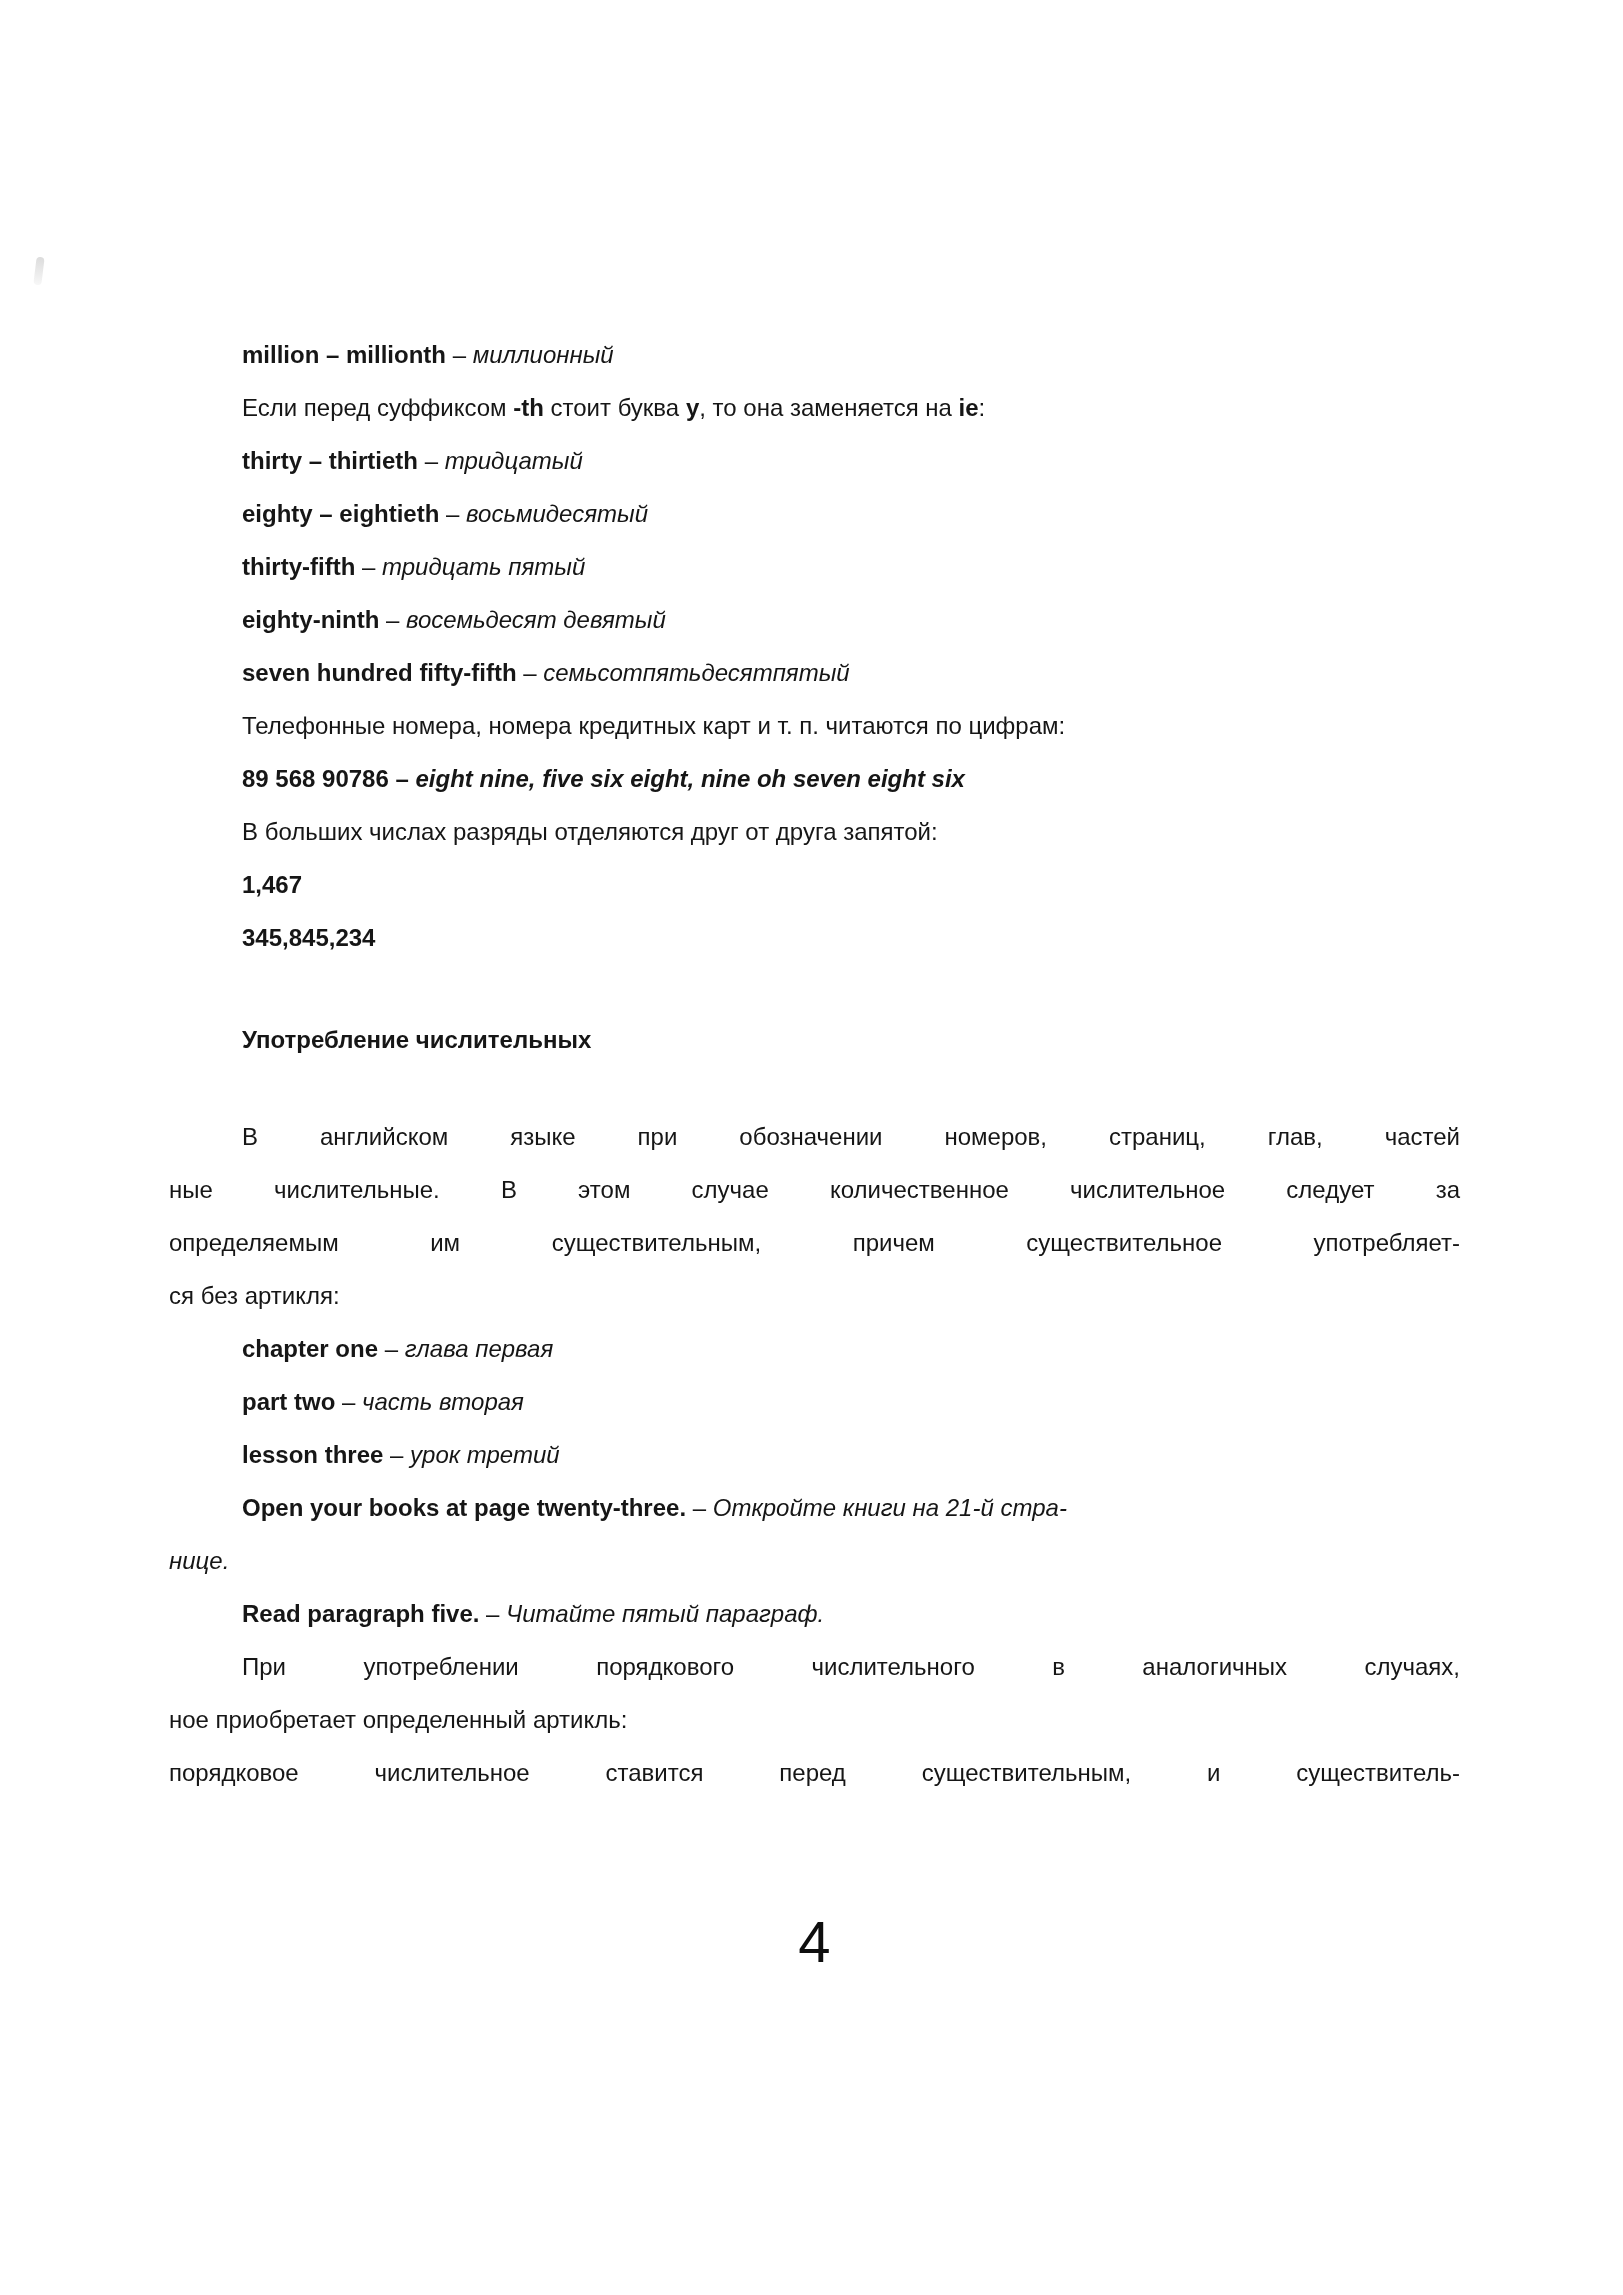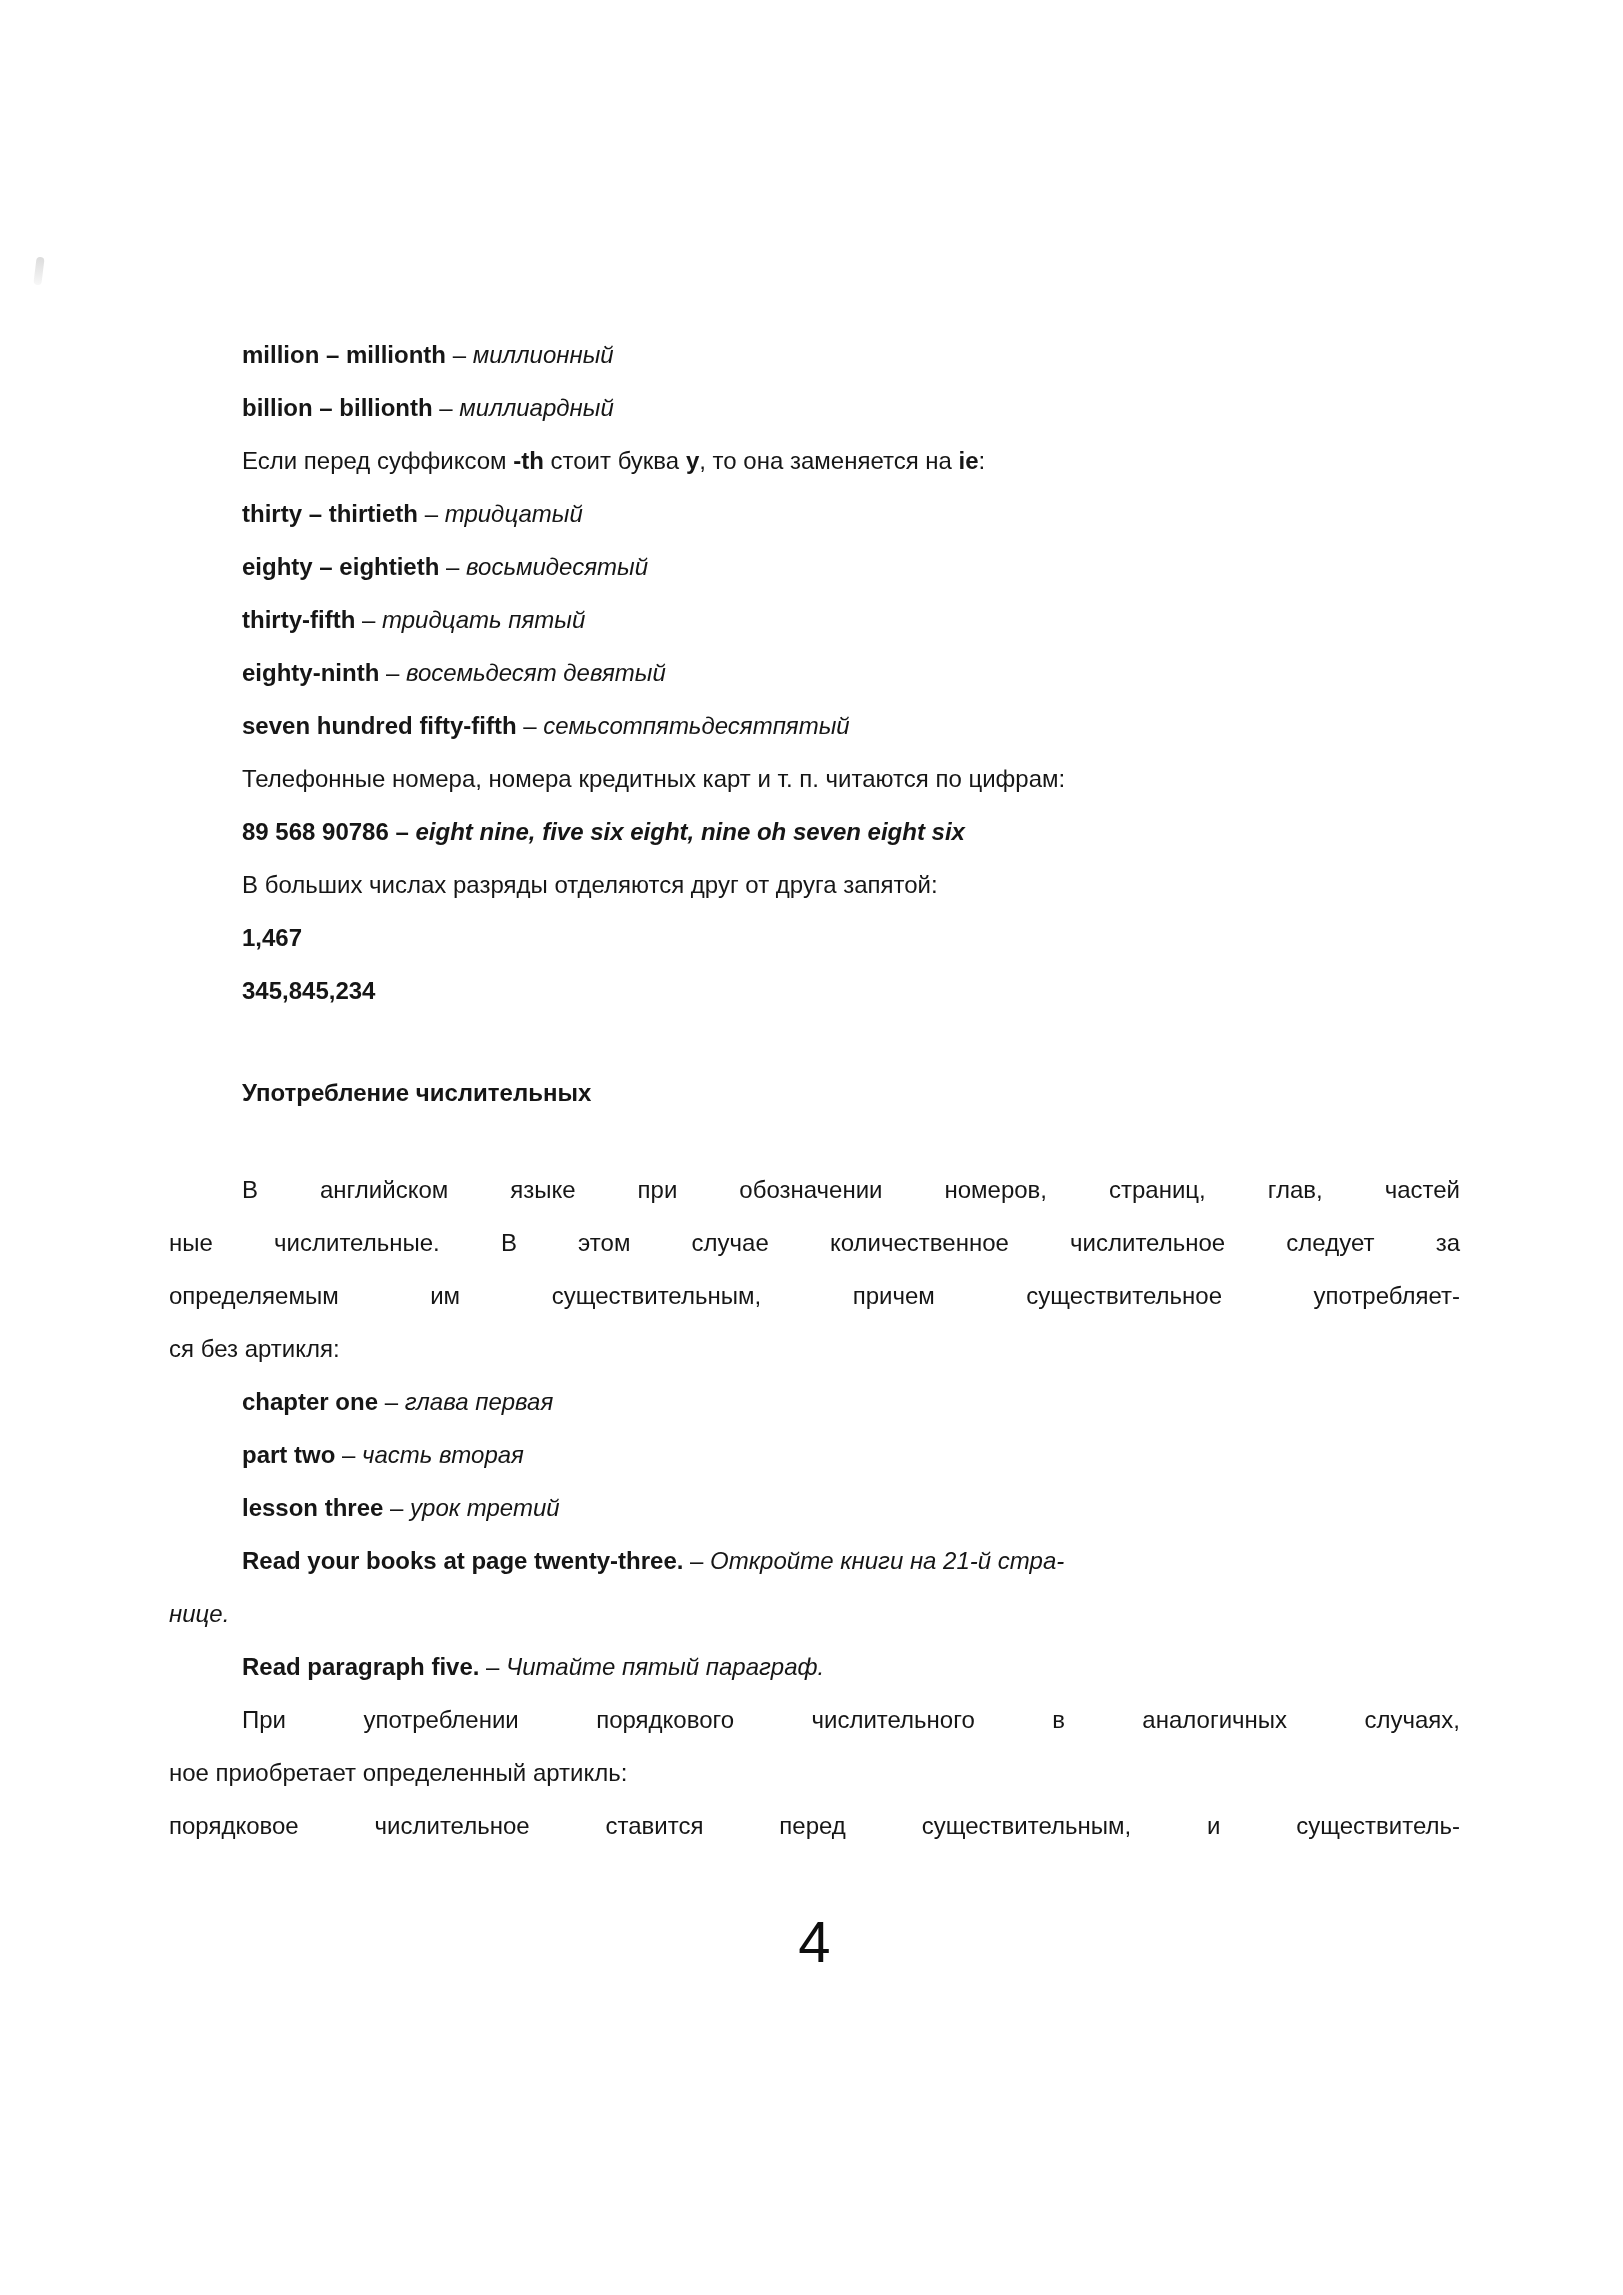--- a/index.html
+++ b/index.html
@@ -56,41 +56,40 @@
     transform: rotate(7deg);
   }
 </style>
 </head>
 <body>
 
 <div class="smudge"></div>
 
 <main class="text-column">
     <div class="line indent"><span class="b">million – millionth</span><span class=""> – </span><span class=" i">миллионный</span></div>
-    <div class="line indent"><span class="b">billion – billionth</span><span class=""> – </span><span class=" i">миллиардный</span></div>
     <div class="line indent"><span class="">Если перед суффиксом </span><span class="b">-th</span><span class=""> стоит буква </span><span class="b">y</span><span class="">, то она заменяется на </span><span class="b">ie</span><span class="">:</span></div>
     <div class="line indent"><span class="b">thirty – thirtieth</span><span class=""> – </span><span class=" i">тридцатый</span></div>
     <div class="line indent"><span class="b">eighty – eightieth</span><span class=""> – </span><span class=" i">восьмидесятый</span></div>
     <div class="line indent"><span class="b">thirty-fifth</span><span class=""> – </span><span class=" i">тридцать пятый</span></div>
     <div class="line indent"><span class="b">eighty-ninth</span><span class=""> – </span><span class=" i">восемьдесят девятый</span></div>
     <div class="line indent"><span class="b">seven hundred fifty-fifth</span><span class=""> – </span><span class=" i">семьсотпятьдесятпятый</span></div>
     <div class="line indent"><span class="">Телефонные номера, номера кредитных карт и т. п. читаются по цифрам:</span></div>
     <div class="line indent"><span class="b">89 568 90786 – </span><span class="b i">eight nine, five six eight, nine oh seven eight six</span></div>
     <div class="line indent"><span class="">В больших числах разряды отделяются друг от друга запятой:</span></div>
     <div class="line indent"><span class="b">1,467</span></div>
     <div class="line indent"><span class="b">345,845,234</span></div>
     <div class="line indent heading"><span class="b">Употребление числительных</span></div>
     <div class="line indent justify"><span class="">В английском языке при обозначении номеров, страниц, глав, частей</span></div>
     <div class="line justify"><span class="">ные числительные. В этом случае количественное числительное следует за</span></div>
     <div class="line justify"><span class="">определяемым им существительным, причем существительное употребляет-</span></div>
     <div class="line"><span class="">ся без артикля:</span></div>
     <div class="line indent"><span class="b">chapter one</span><span class=""> – </span><span class=" i">глава первая</span></div>
     <div class="line indent"><span class="b">part two</span><span class=""> – </span><span class=" i">часть вторая</span></div>
     <div class="line indent"><span class="b">lesson three</span><span class=""> – </span><span class=" i">урок третий</span></div>
-    <div class="line indent"><span class="b">Read your books at page twenty-three.</span><span class=""> – </span><span class=" i">Откройте книги на 21-й стра-</span></div>
+    <div class="line indent"><span class="b">Open your books at page twenty-three.</span><span class=""> – </span><span class=" i">Откройте книги на 21-й стра-</span></div>
     <div class="line"><span class=" i">нице.</span></div>
     <div class="line indent"><span class="b">Read paragraph five.</span><span class=""> – </span><span class=" i">Читайте пятый параграф.</span></div>
     <div class="line indent justify"><span class="">При употреблении порядкового числительного в аналогичных случаях,</span></div>
     <div class="line"><span class="">ное приобретает определенный артикль:</span></div>
     <div class="line justify"><span class="">порядковое числительное ставится перед существительным, и существитель-</span></div>
   </main>
 
 <div class="page-number">4</div>
 
 

